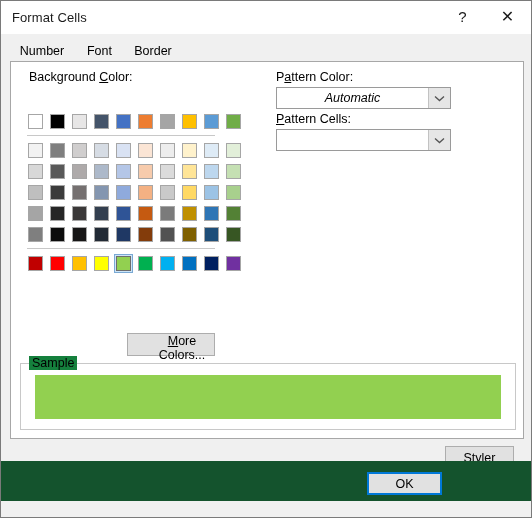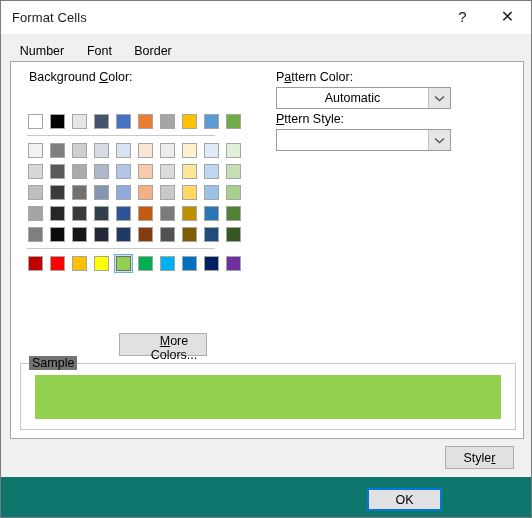--- a/index.html
+++ b/index.html
@@ -187,32 +187,33 @@
     background: #e1e1e1;
     border: 1px solid #adadad;
     font-family: "Liberation Sans", sans-serif;
     font-size: 12.5px;
     color: #000;
     text-align: center;
     padding: 0;
     cursor: default;
   }
   #fill-effects-btn { left: 18px; top: 271px; width: 87px; height: 23px; }
-  #more-colors-btn  { left: 108px; top: 271px; width: 88px; height: 23px; padding-left: 22px; }
+  #more-colors-btn  { left: 116px; top: 271px; width: 88px; height: 23px; padding-left: 22px; }
 
   
   #pattern-color-label { left: 265px; top: 8px; text-align: right; }
   #pattern-style-label { left: 265px; top: 50px; }
 
   .combo {
     position: absolute;
     box-sizing: border-box;
     border: 1px solid #9a9a9a;
     background: #ffffff;
     height: 22px;
+    font-style: italic;
   }
   #pattern-color-combo { left: 265px; top: 25px; width: 175px; }
   #pattern-style-combo { left: 265px; top: 67px; width: 175px; }
   .combo-value {
     position: absolute;
     left: 0; right: 22px; top: 0; bottom: 0;
     line-height: 20px;
     text-align: center;
     font-size: 12.5px;
     color: #000;
@@ -236,21 +237,21 @@
     top: 301px;
     width: 496px;
     height: 67px;
     box-sizing: border-box;
     border: 1px solid #c8c8c8;
   }
   #sample-legend {
     position: absolute;
     left: 8px;
     top: -8px;
-    background: #737373;
+    background: #15803d;
     padding: 0 3px;
     font-size: 12.5px;
     color: #000;
   }
   #sample-fill {
     position: absolute;
     left: 14px;
     top: 11px;
     width: 466px;
     height: 44px;
@@ -262,24 +263,24 @@
     left: 444px;
     top: 445px;
     width: 69px;
     height: 23px;
   }
 
   
   #bottombar {
     position: absolute;
     left: 0;
-    top: 476px;
+    top: 460px;
     width: 530px;
     height: 40px;
-    background: #0f766e;
+    background: #14532d;
   }
   .bottombtn {
     position: absolute;
     top: 11px;
     width: 75px;
     height: 23px;
     box-sizing: border-box;
     background: #e1e1e1;
     border: 1px solid #adadad;
     font-family: "Liberation Sans", sans-serif;
@@ -568,21 +569,21 @@
     <div class="combo" id="pattern-color-combo">
       <span class="combo-value">Automatic</span>
       <span class="combo-arrow">
         <svg width="11" height="7" viewBox="0 0 11 7">
             <path d="M1 1.4 L5.5 5.6 L10 1.4" fill="none" stroke="#555" stroke-width="1.3"></path>
           </svg>
       </span>
     </div>
 
     <div class="section-label" id="pattern-style-label">
-      <span class="u">P</span><span>ttern Style:</span>
+      <span class="u">P</span><span>attern Cells:</span>
     </div>
     <div class="combo" id="pattern-style-combo">
       <span class="combo-value"></span>
       <span class="combo-arrow">
         <svg width="11" height="7" viewBox="0 0 11 7">
             <path d="M1 1.4 L5.5 5.6 L10 1.4" fill="none" stroke="#555" stroke-width="1.3"></path>
           </svg>
       </span>
     </div>
 

